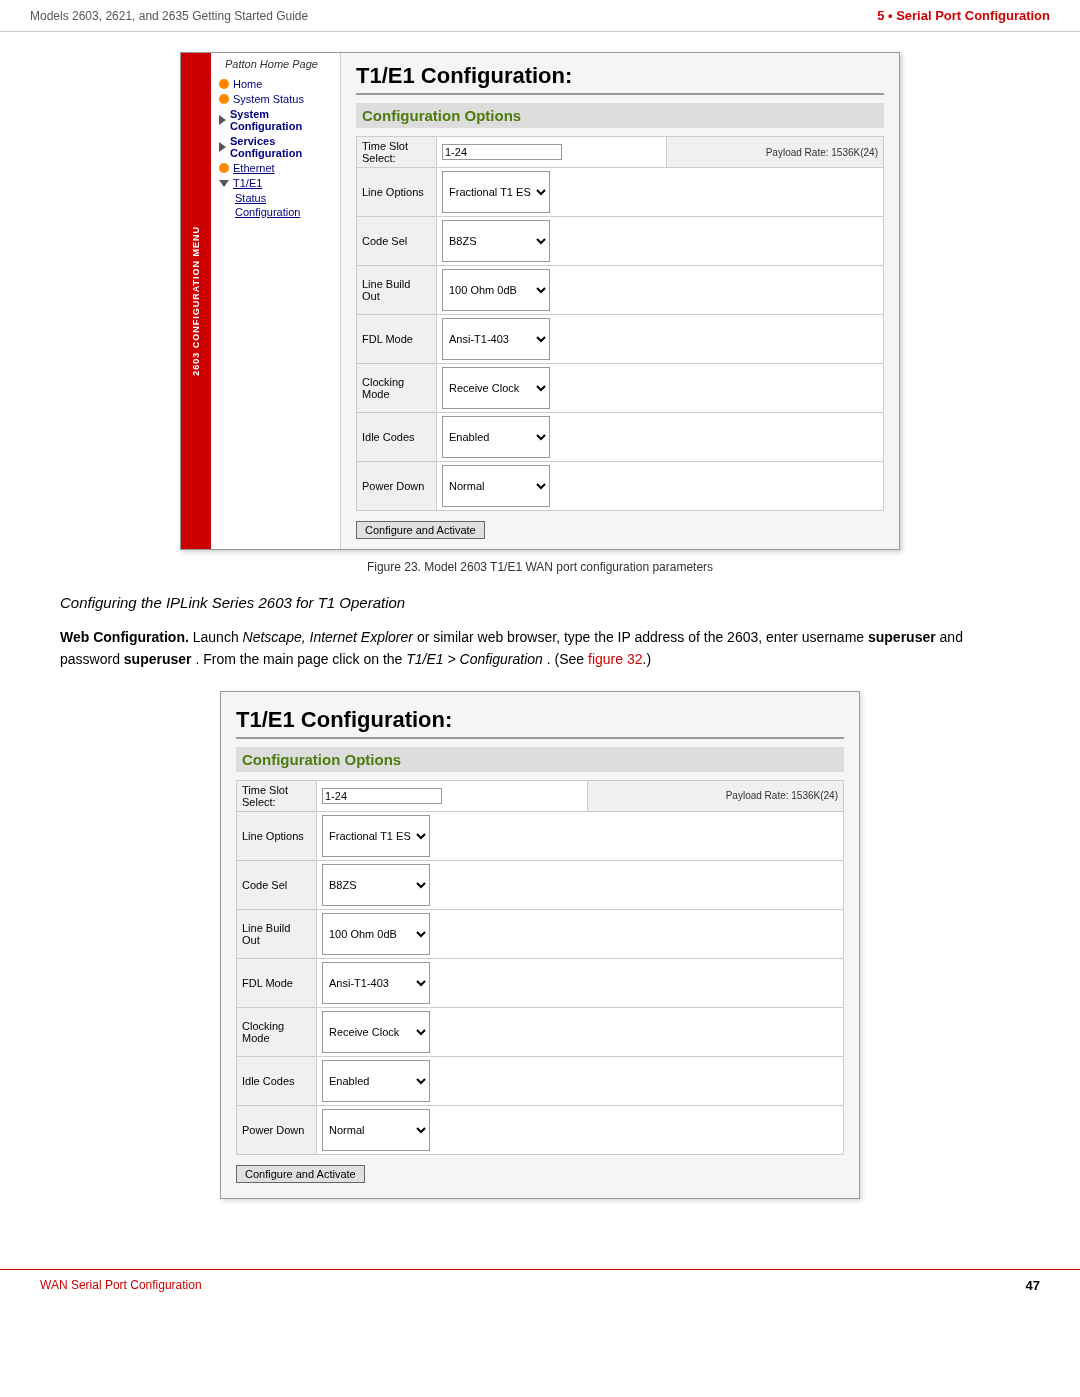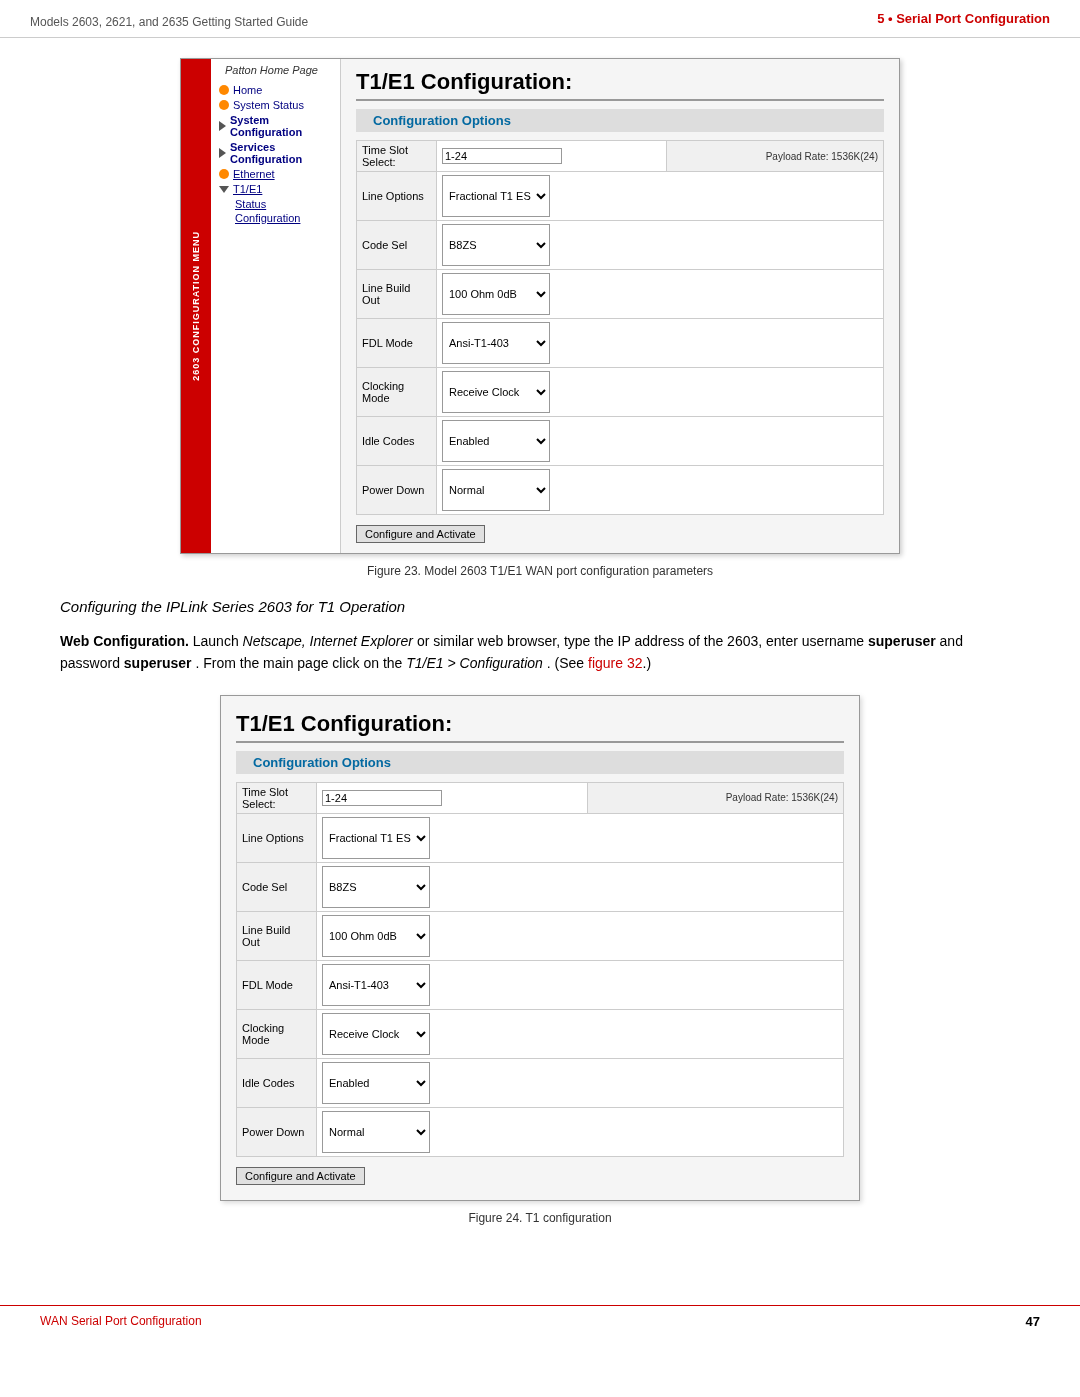--- a/index.html
+++ b/index.html
@@ -17,21 +17,20 @@
       display: flex;
       justify-content: space-between;
       align-items: center;
       padding: 8px 30px;
       border-bottom: 1px solid #ccc;
       background: #fff;
     }
     .header-left {
       font-size: 12px;
       color: #555;
-      margin-top: 7px;
     }
     .header-right {
       font-size: 13px;
       font-weight: bold;
       color: #cc0000;
     }
 
     
     .page-content {
       padding: 20px 60px 30px 60px;
@@ -164,25 +163,25 @@
     .config-title {
       font-size: 22px;
       font-weight: bold;
       color: #000;
       border-bottom: 2px solid #999;
       margin-bottom: 8px;
       padding-bottom: 4px;
     }
 
     .config-subtitle {
-      font-size: 13px;
-      font-weight: bold;
-      color: #0369a1;
+      font-size: 15px;
+      font-weight: bold;
+      color: #4d7c0f;
       background: #ddd;
-      padding: 4px 17px;
+      padding: 4px 6px;
       margin-bottom: 8px;
     }
 
     .config-table {
       width: 100%;
       border-collapse: collapse;
       background: #fff;
       font-size: 11px;
     }
     .config-table td {
@@ -509,20 +508,19 @@
           </td>
         </tr>
       </tbody>
         </table>
       <div style="margin-top:6px;">
         <button class="configure-btn">Configure and Activate</button>
       </div>
     </div>
   </div>
 
-  <div class="figure-caption">Figure 24. T1 configuration</div>
 
 </div>
 
 <div class="page-footer">
   <span class="footer-left">WAN Serial Port Configuration</span>
   <span class="footer-right">47</span>
 </div>
 
 </body></html>

